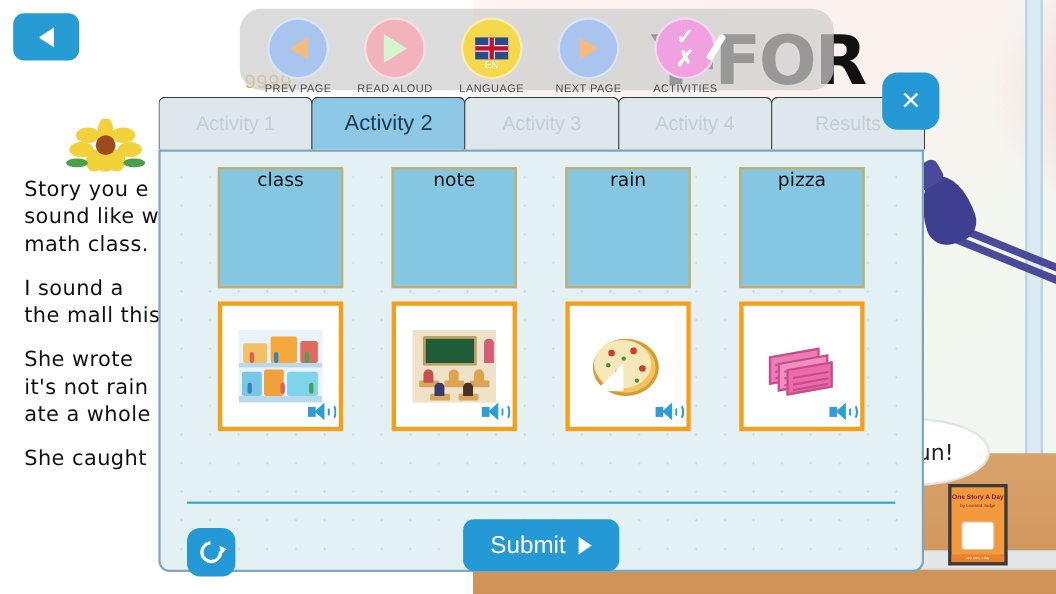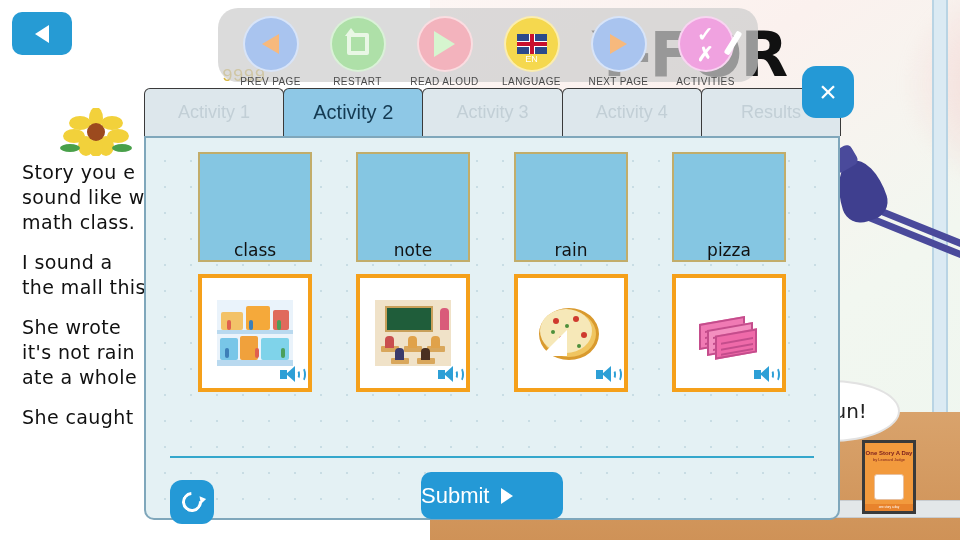--- a/index.html
+++ b/index.html
@@ -184,21 +184,21 @@
   #panel-title{
     text-align:center; font-size:21px; color:#111; padding-top:14px;
     font-family:"DejaVu Sans", sans-serif;
   }
 
   #word-row{
     display:flex; justify-content:space-between; padding:14px 52px 0 52px;
   }
   .word-card{
     width:114px; height:110px; background:#85c6e2; border:2px solid #c2ad6a;
-    display:flex; align-items:flex-end; justify-content:center;
+    display:flex; align-items:flex-start; justify-content:center;
     font-family:"DejaVu Sans", sans-serif; font-size:17px; color:#111;
   }
 
   #img-row{
     display:flex; justify-content:space-between; padding:12px 52px 0 52px;
   }
   .img-card{
     width:114px; height:118px; background:#fff; border:4px solid #f5a01a;
     position:relative; display:flex; align-items:center; justify-content:center;
   }
@@ -289,21 +289,21 @@
     border-top-color:transparent; transform:rotate(40deg); position:relative;
   }
   .reset-glyph:after{
     content:""; position:absolute; left:10px; top:-5px; width:0;height:0;
     border-left:4px solid transparent;border-right:4px solid transparent;border-bottom:6px solid #fff;
     transform:rotate(40deg);
   }
   #submit-btn{
     position:absolute; left:275px; top:334px; width:142px; height:47px;
     background:#2499d6; border-radius:10px;
-    display:flex; align-items:center; justify-content:flex-start; gap:12px;
+    display:flex; align-items:center; justify-content:center; gap:12px;
   }
   #submit-btn .lbl{ color:#fff; font-size:22px; }
   #submit-btn .tri{ width:0;height:0;border-top:8px solid transparent;border-bottom:8px solid transparent;border-left:12px solid #fff; }
 
   #close-btn{
     position:absolute; left:802px; top:66px; width:52px; height:52px;
     background:#2499d6; border-radius:14px;
     display:flex; align-items:center; justify-content:center;
     color:#fff; font-size:30px; line-height:30px; z-index:20;
   }
@@ -394,26 +394,20 @@
 
 <div id="toolbar">
 
   <div class="tb-item">
     <div class="tb-circle c-blue">
         <div class="arrow-l"></div>
       </div>
     <div class="tb-label">PREV PAGE</div>
   </div>
 
-  <div class="tb-item">
-    <div class="tb-circle c-green">
-        <div class="restart-glyph"></div>
-      </div>
-    <div class="tb-label">RESTART</div>
-  </div>
 
   <div class="tb-item">
     <div class="tb-circle c-pink">
         <div class="tri-play"></div>
       </div>
     <div class="tb-label">READ ALOUD</div>
   </div>
 
   <div class="tb-item">
     <div class="tb-circle c-yellow">

